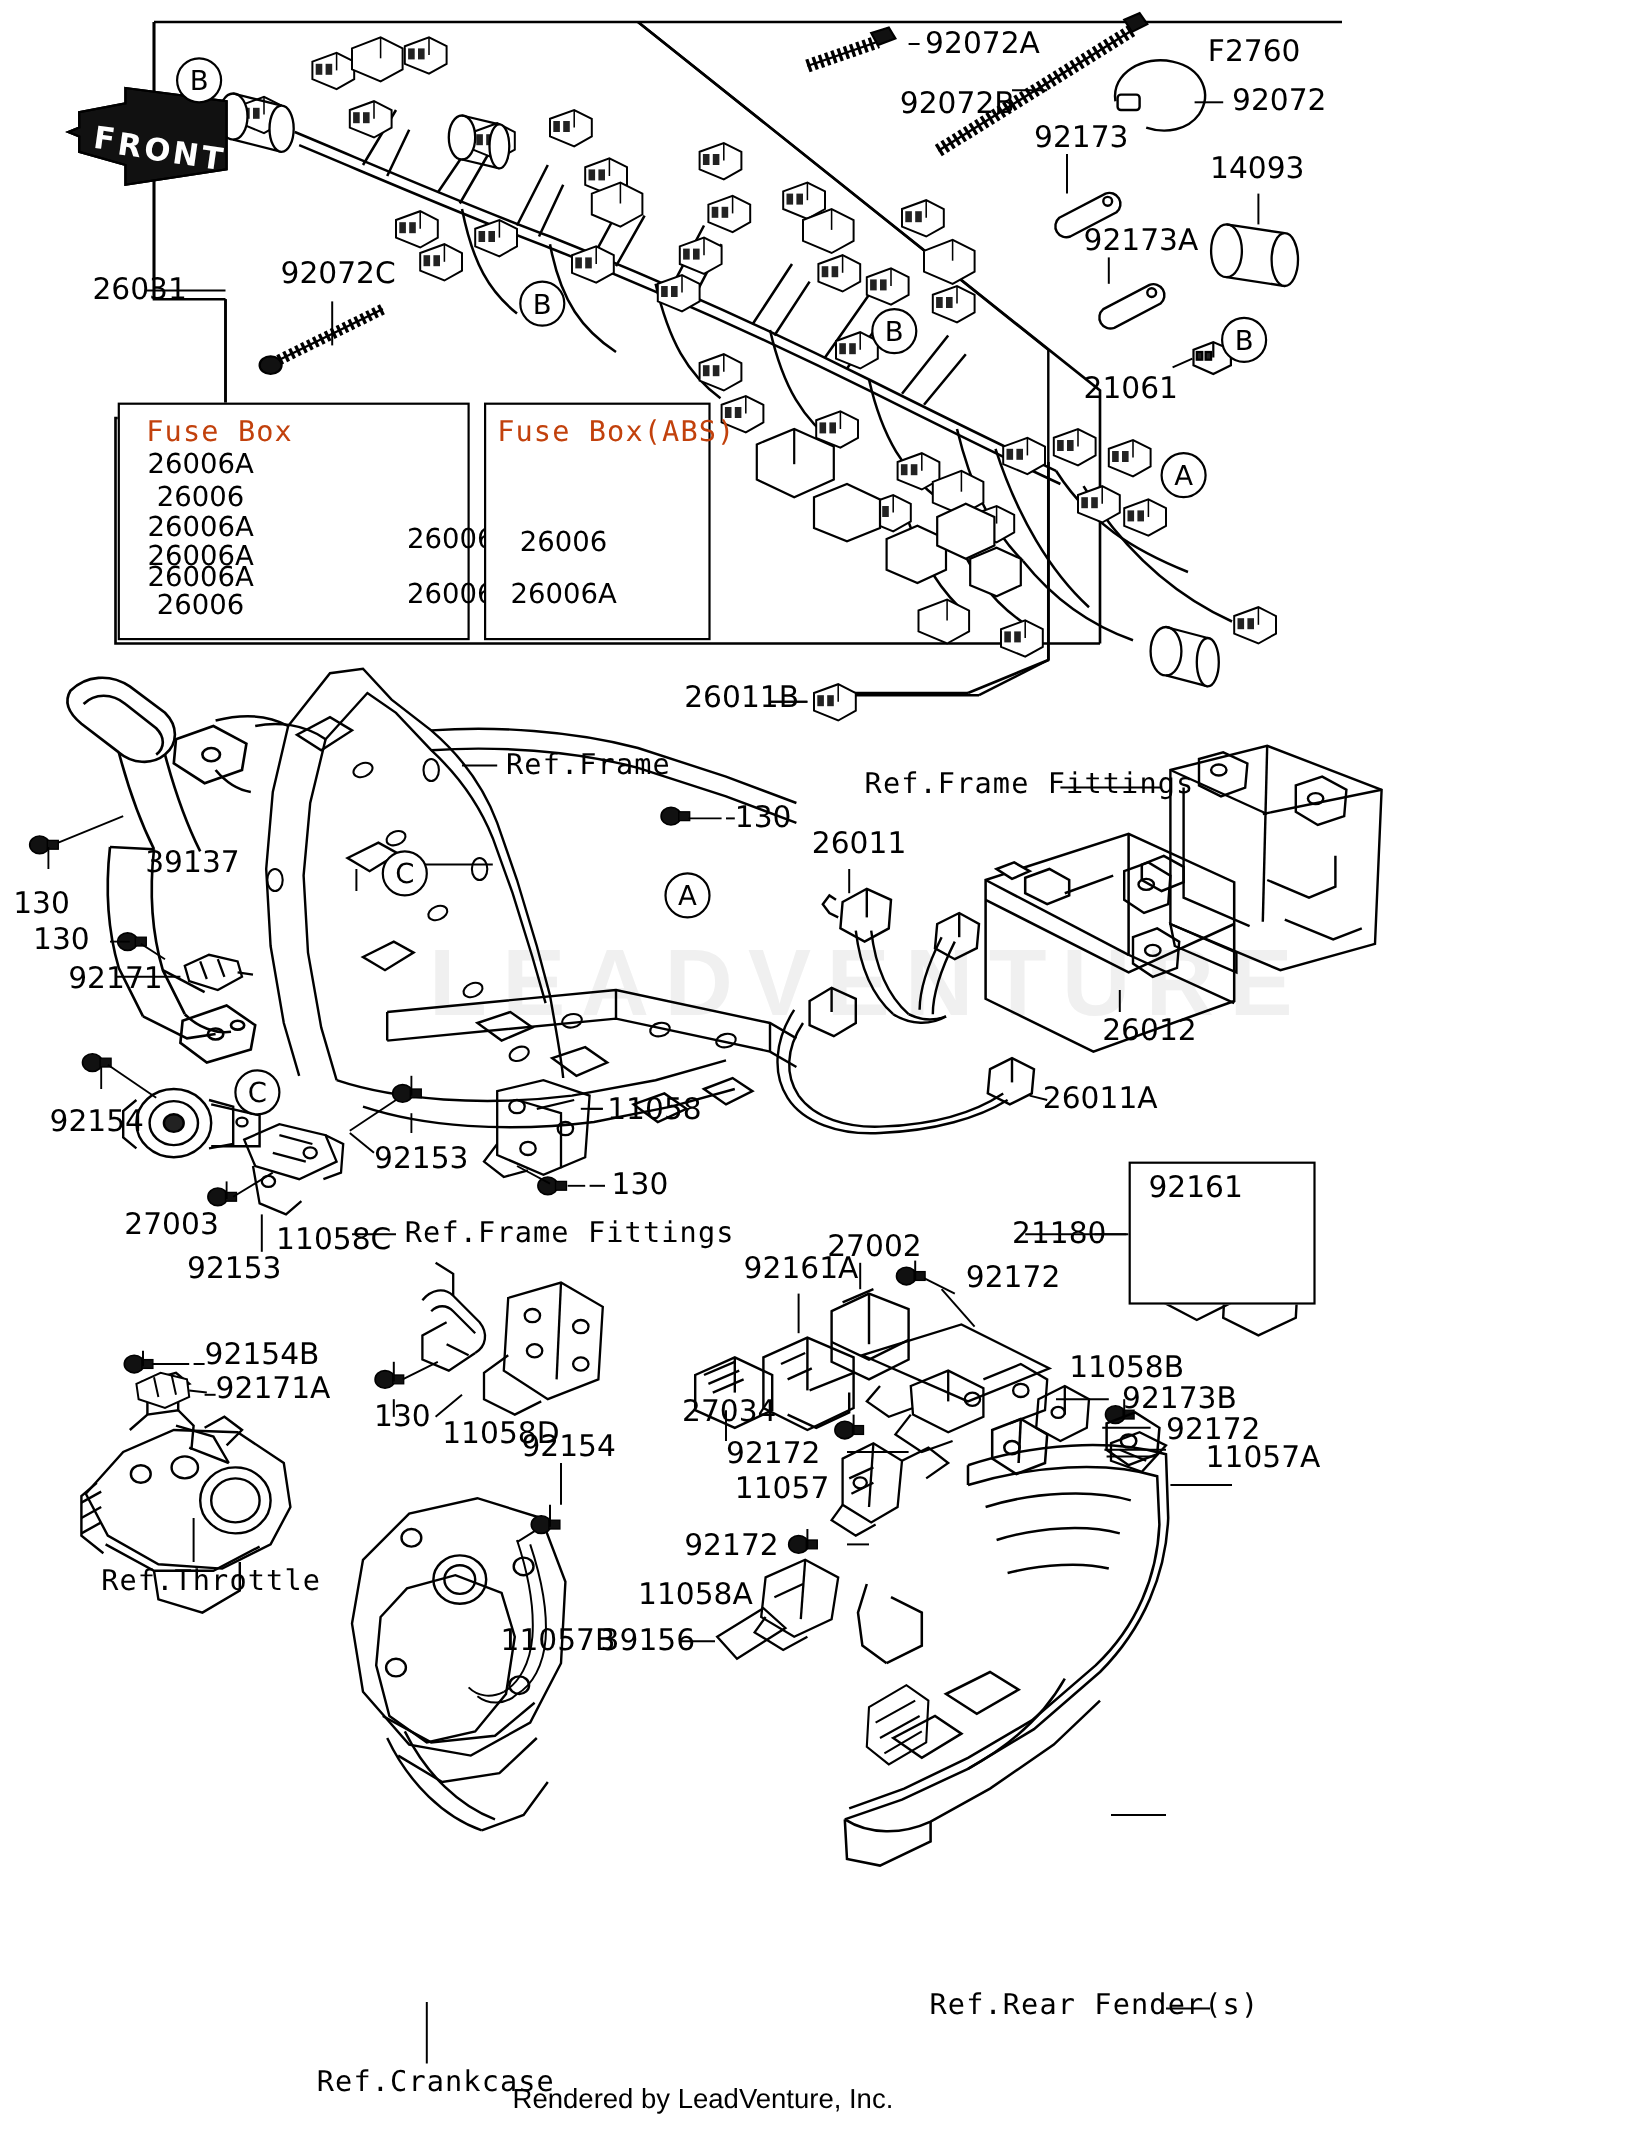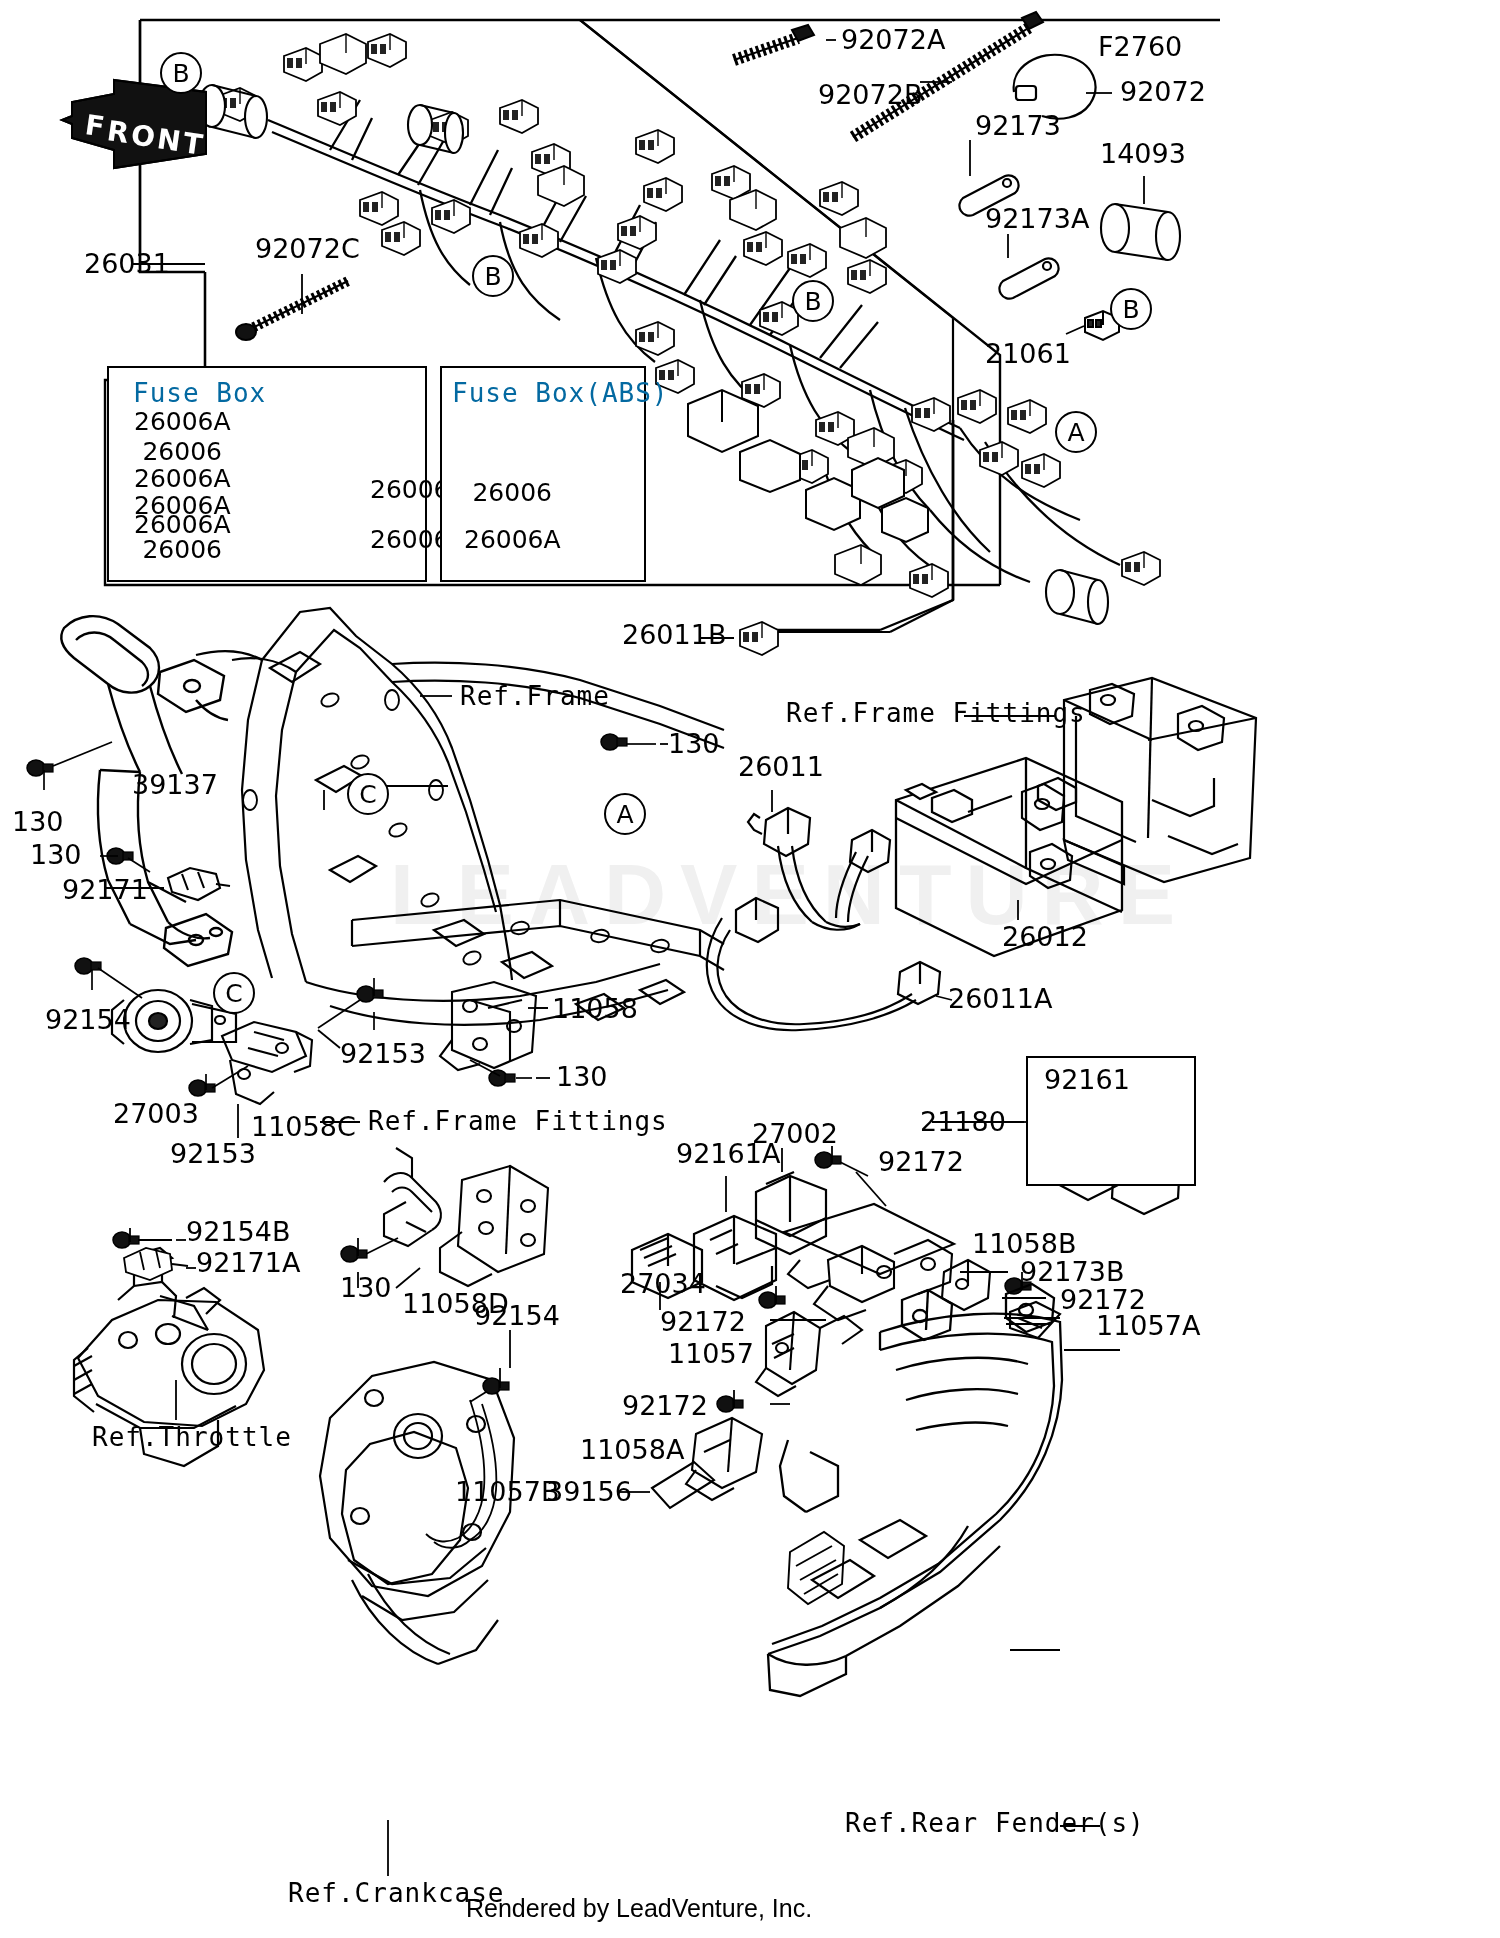--- a/index.html
+++ b/index.html
@@ -74,21 +74,21 @@
     position: absolute;
     border: 2px solid #000;
     background: #fff;
     box-sizing: border-box;
   }
   .fusebox-title {
     position: absolute;
     font-family: "DejaVu Sans Mono", monospace;
     font-size: 26px;
     letter-spacing: 1px;
-    color: #0369a1;
+    color: #c2410c;
     white-space: nowrap;
   }
   .fuse-row-label {
     position: absolute;
     font-family: "DejaVu Sans", sans-serif;
     font-size: 25px;
     color: #000;
     white-space: nowrap;
     text-align: right;
   }
@@ -856,21 +856,21 @@
   <div class="circle-cue" style="left:604px; top:793px;">A</div>
   <div class="circle-cue" style="left:347px; top:773px;">C</div>
   <div class="circle-cue" style="left:213px; top:972px;">C</div>
 
   <div class="lbl" style="left:84px; top:250px;">26031</div>
   <div class="lbl" style="left:255px; top:235px;">92072C</div>
   <div class="lbl" style="left:841px; top:26px;">92072A</div>
   <div class="lbl" style="left:818px; top:81px;">92072B</div>
   <div class="lbl" style="left:1120px; top:78px;">92072</div>
   <div class="lbl" style="left:1098px; top:33px;">F2760</div>
-  <div class="lbl" style="left:975px; top:112px;text-align:center;">92173</div>
+  <div class="lbl" style="left:940px; top:112px;text-align:center;">92173</div>
   <div class="lbl" style="left:985px; top:205px;">92173A</div>
   <div class="lbl" style="left:1100px; top:140px;">14093</div>
   <div class="lbl" style="left:985px; top:312px;margin-top:28px;">21061</div>
   <div class="lbl" style="left:622px; top:621px;">26011B</div>
   <div class="lbl" style="left:132px; top:771px;">39137</div>
   <div class="lbl" style="left:12px; top:808px;">130</div>
   <div class="lbl" style="left:30px; top:841px;">130</div>
   <div class="lbl" style="left:62px; top:876px;">92171</div>
   <div class="lbl" style="left:45px; top:1006px;">92154</div>
   <div class="lbl" style="left:113px; top:1100px;">27003</div>

